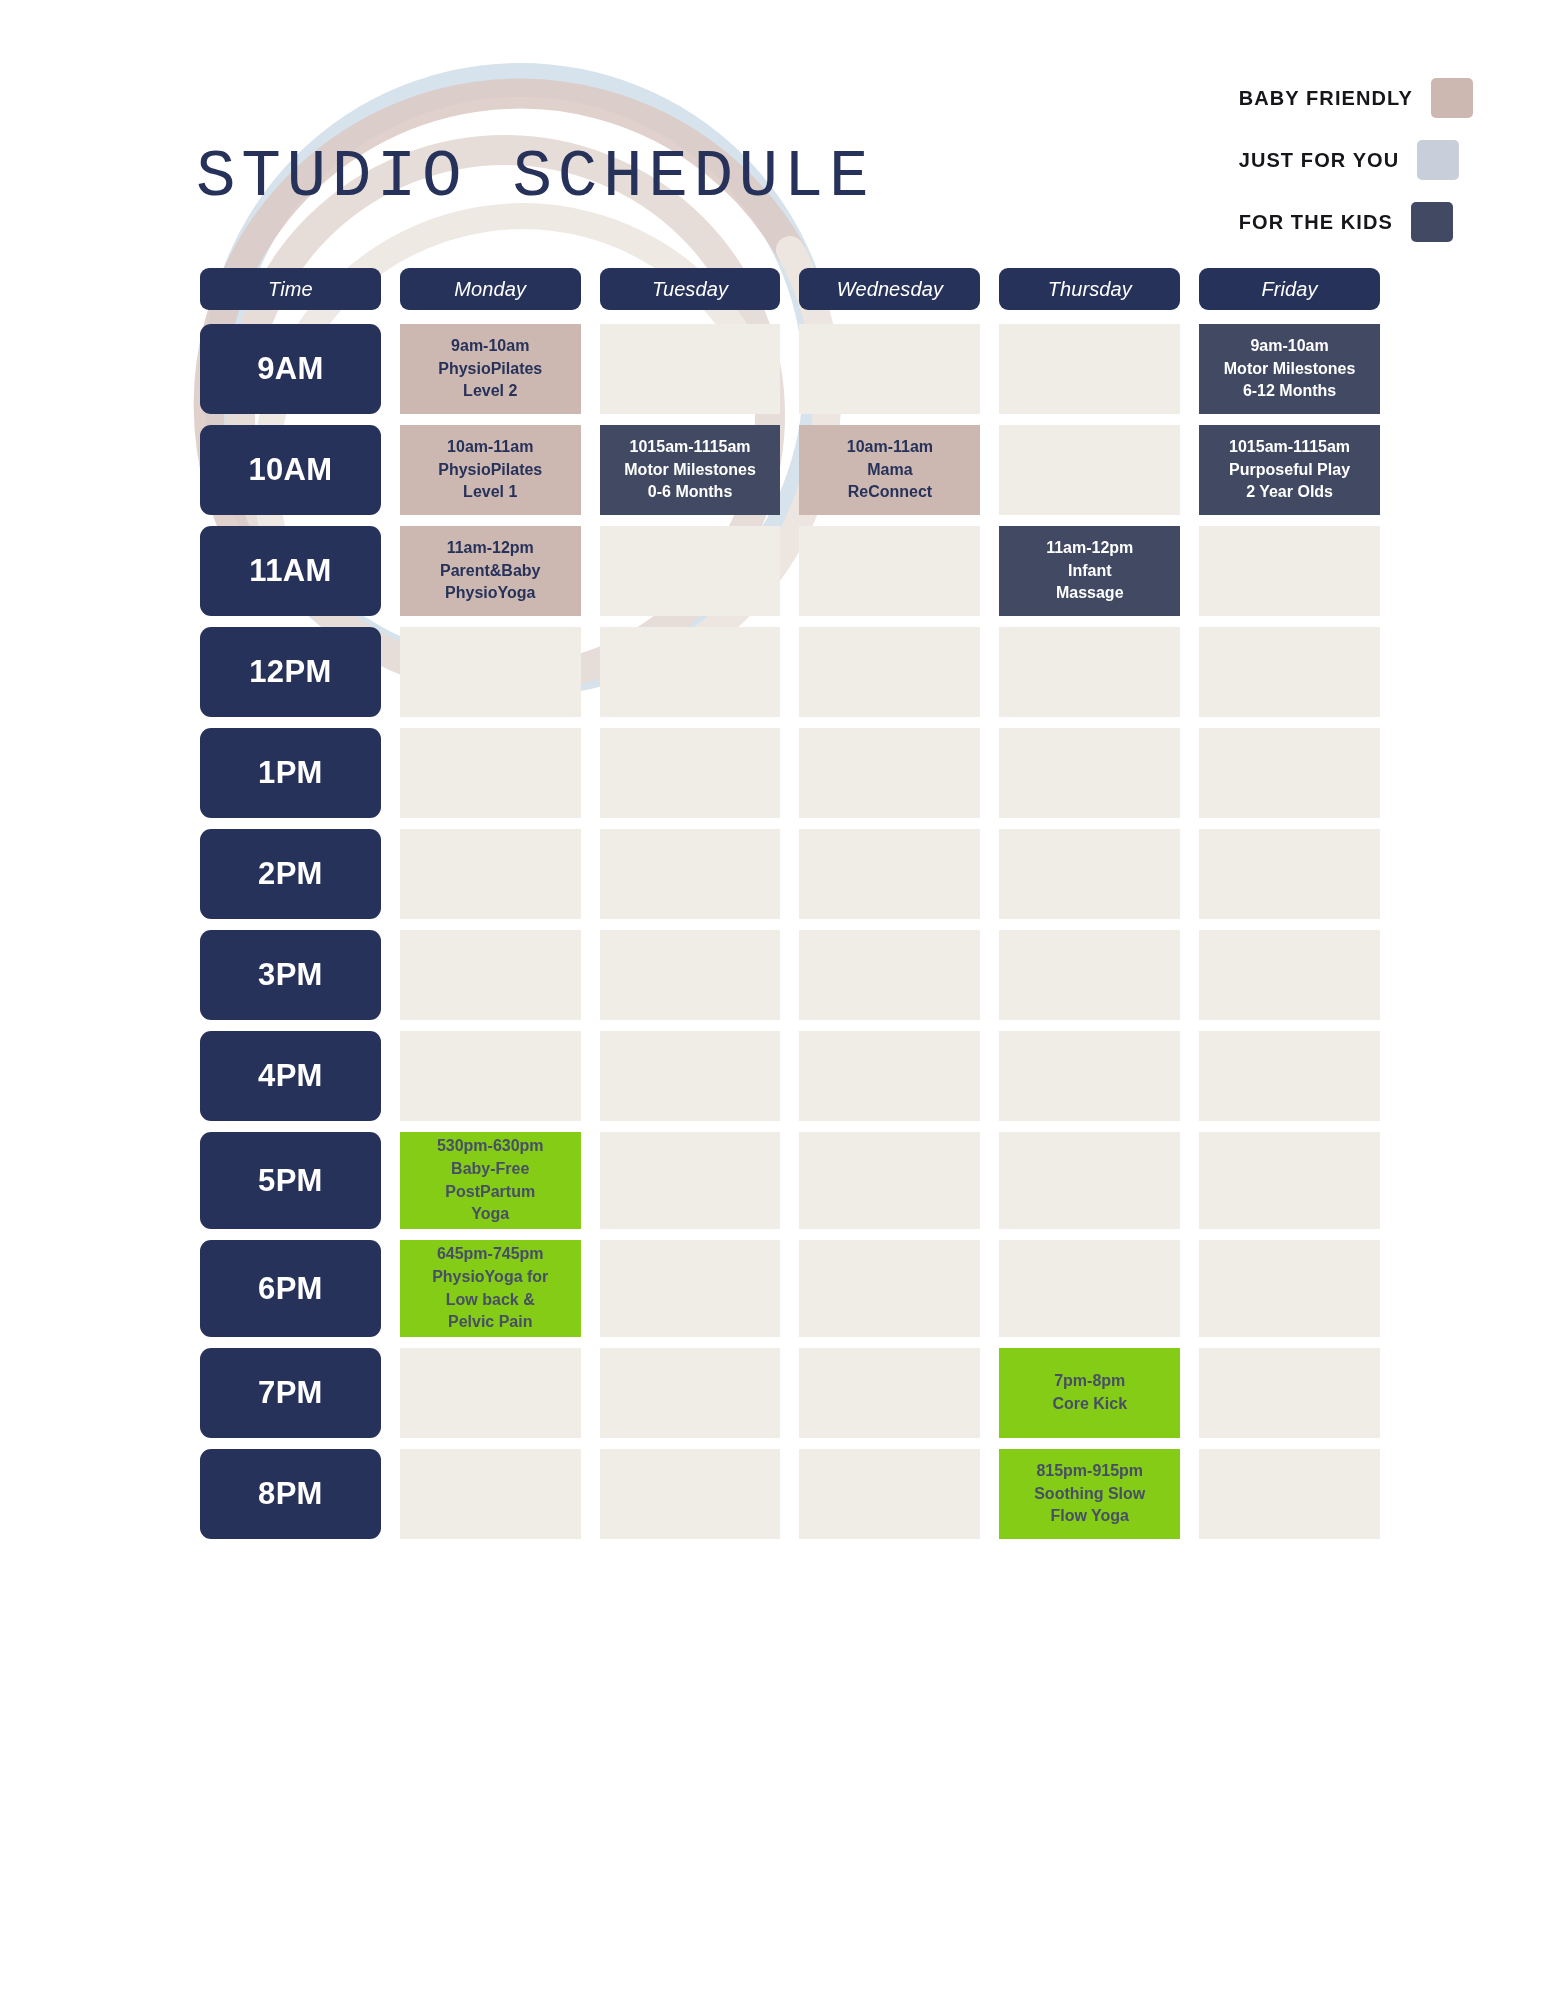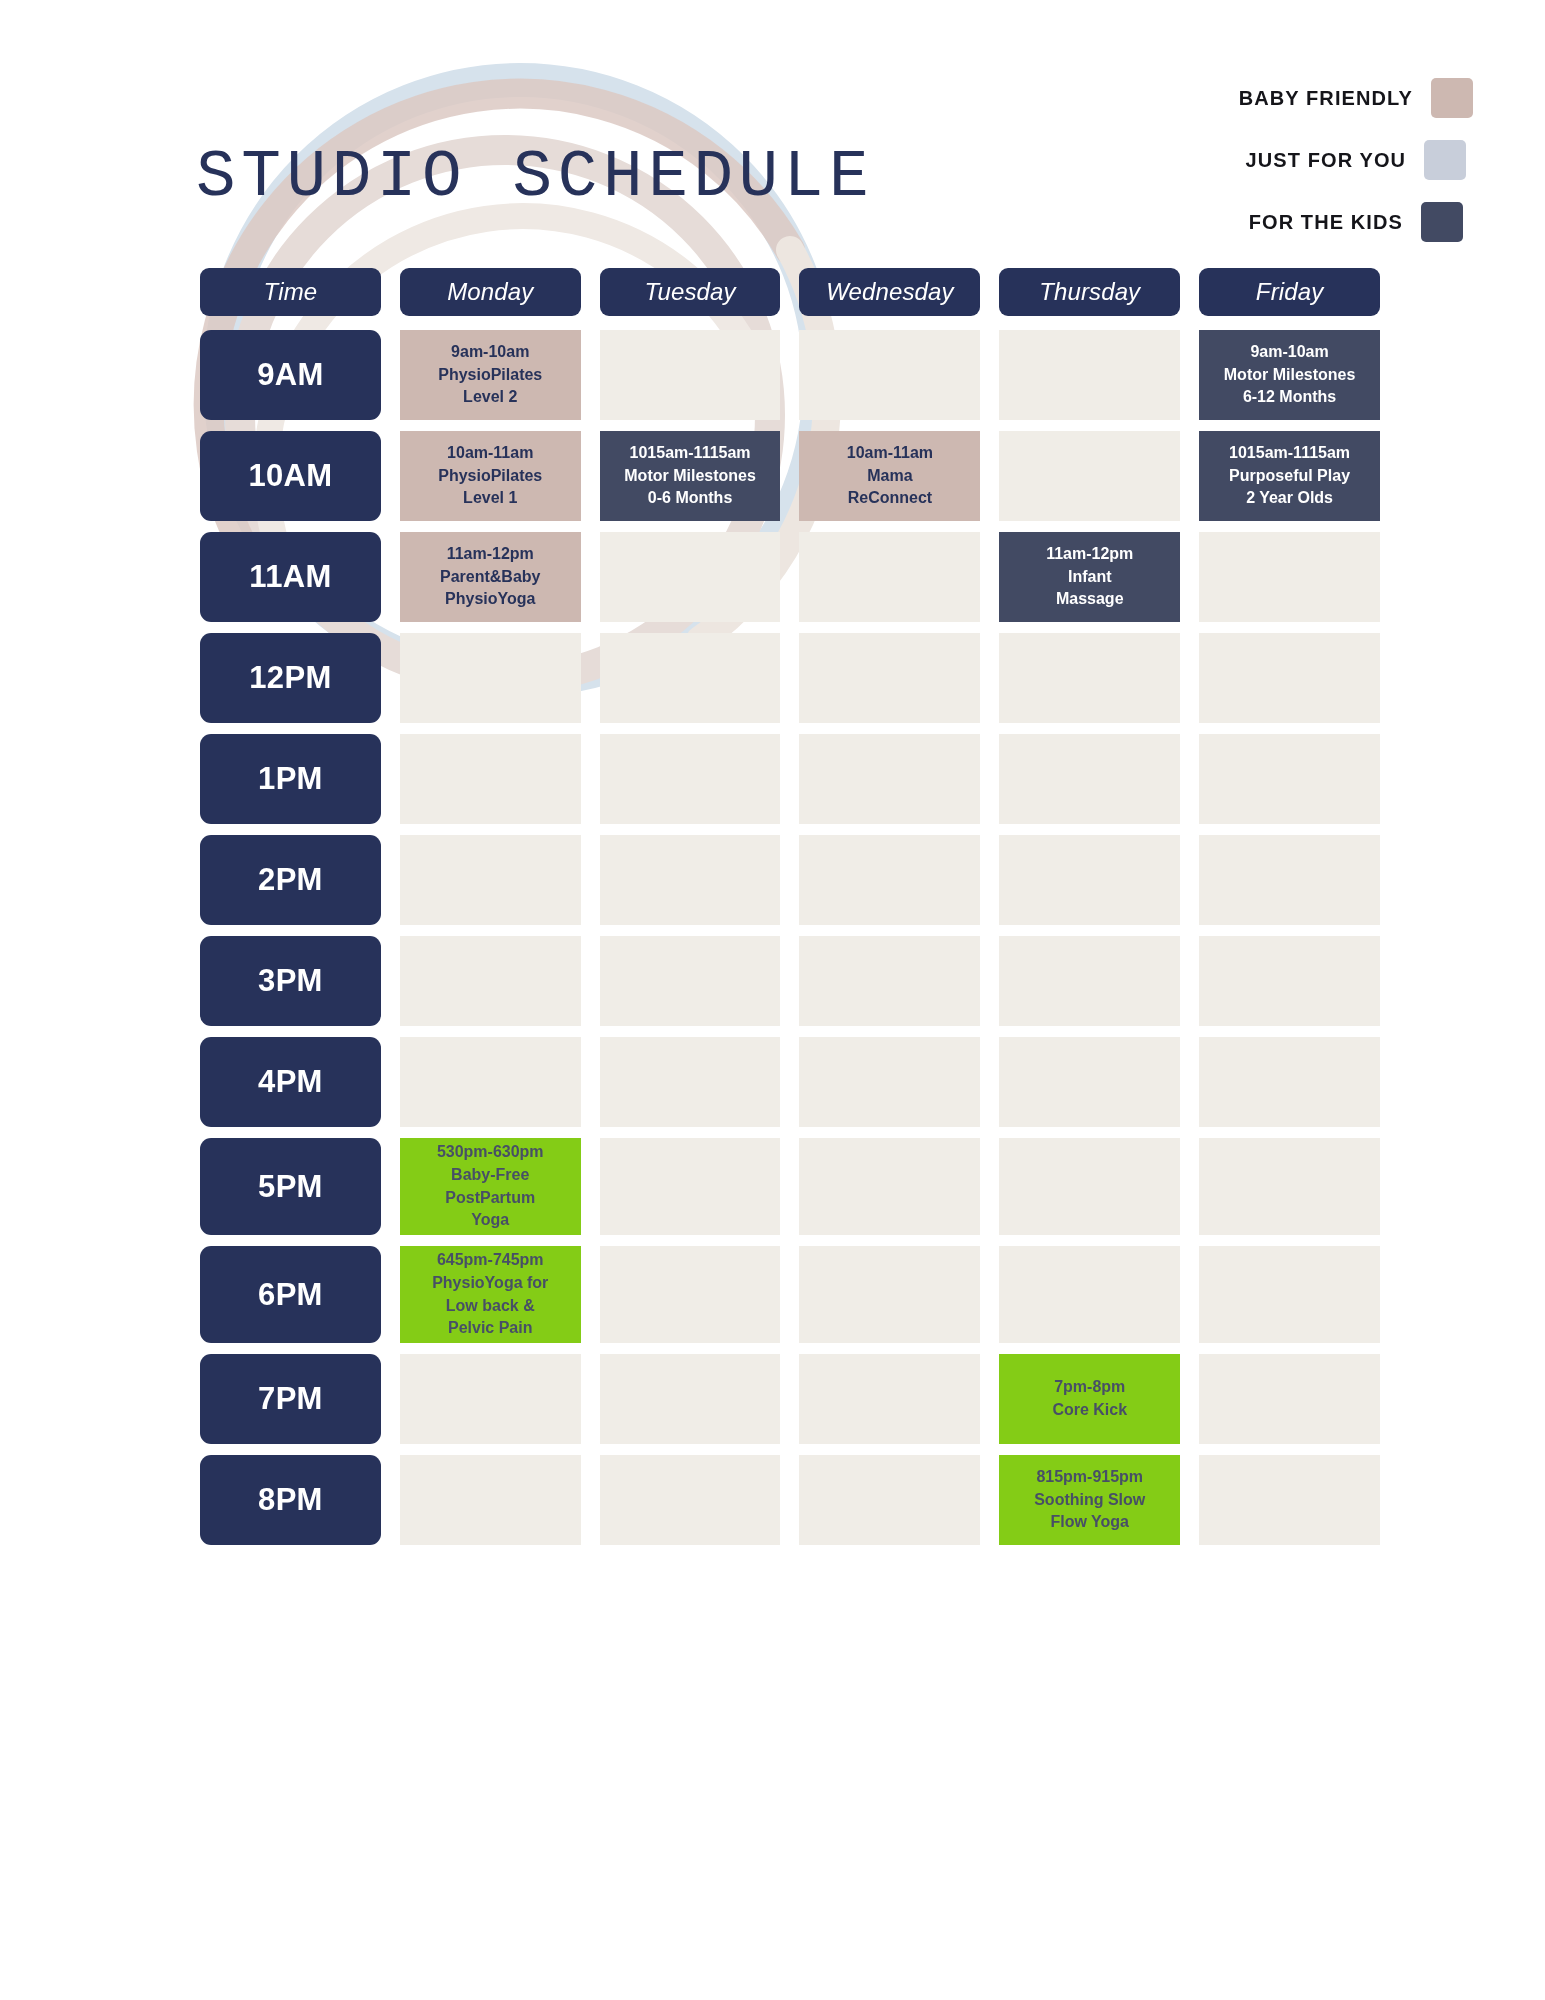--- a/index.html
+++ b/index.html
@@ -24,21 +24,21 @@
 
   
   .legend {
     position: absolute;
     top: 78px;
     right: 72px;
     z-index: 3;
     display: flex;
     flex-direction: column;
     gap: 22px;
-    align-items: center;
+    align-items: flex-start;
   }
   .legend-row {
     display: flex;
     align-items: center;
     gap: 18px;
   }
   .legend-label {
     font-size: 20px;
     font-weight: 700;
     letter-spacing: 0.055em;
@@ -80,27 +80,27 @@
     grid-template-columns: repeat(6, 1fr);
     column-gap: 19px;
     margin-bottom: 11px;
   }
 
   
   .head-row { margin-bottom: 14px; }
   .head-cell {
     background: #27325A;
     border-radius: 9px;
-    height: 48px;
+    height: 42px;
     display: flex;
     align-items: center;
     justify-content: center;
     color: #ffffff;
     font-style: italic;
-    font-size: 24px;
+    font-size: 20px;
     font-weight: 400;
     letter-spacing: 0.005em;
   }
 
   
   .time-cell {
     background: #27325A;
     border-radius: 11px;
     display: flex;
     align-items: center;

